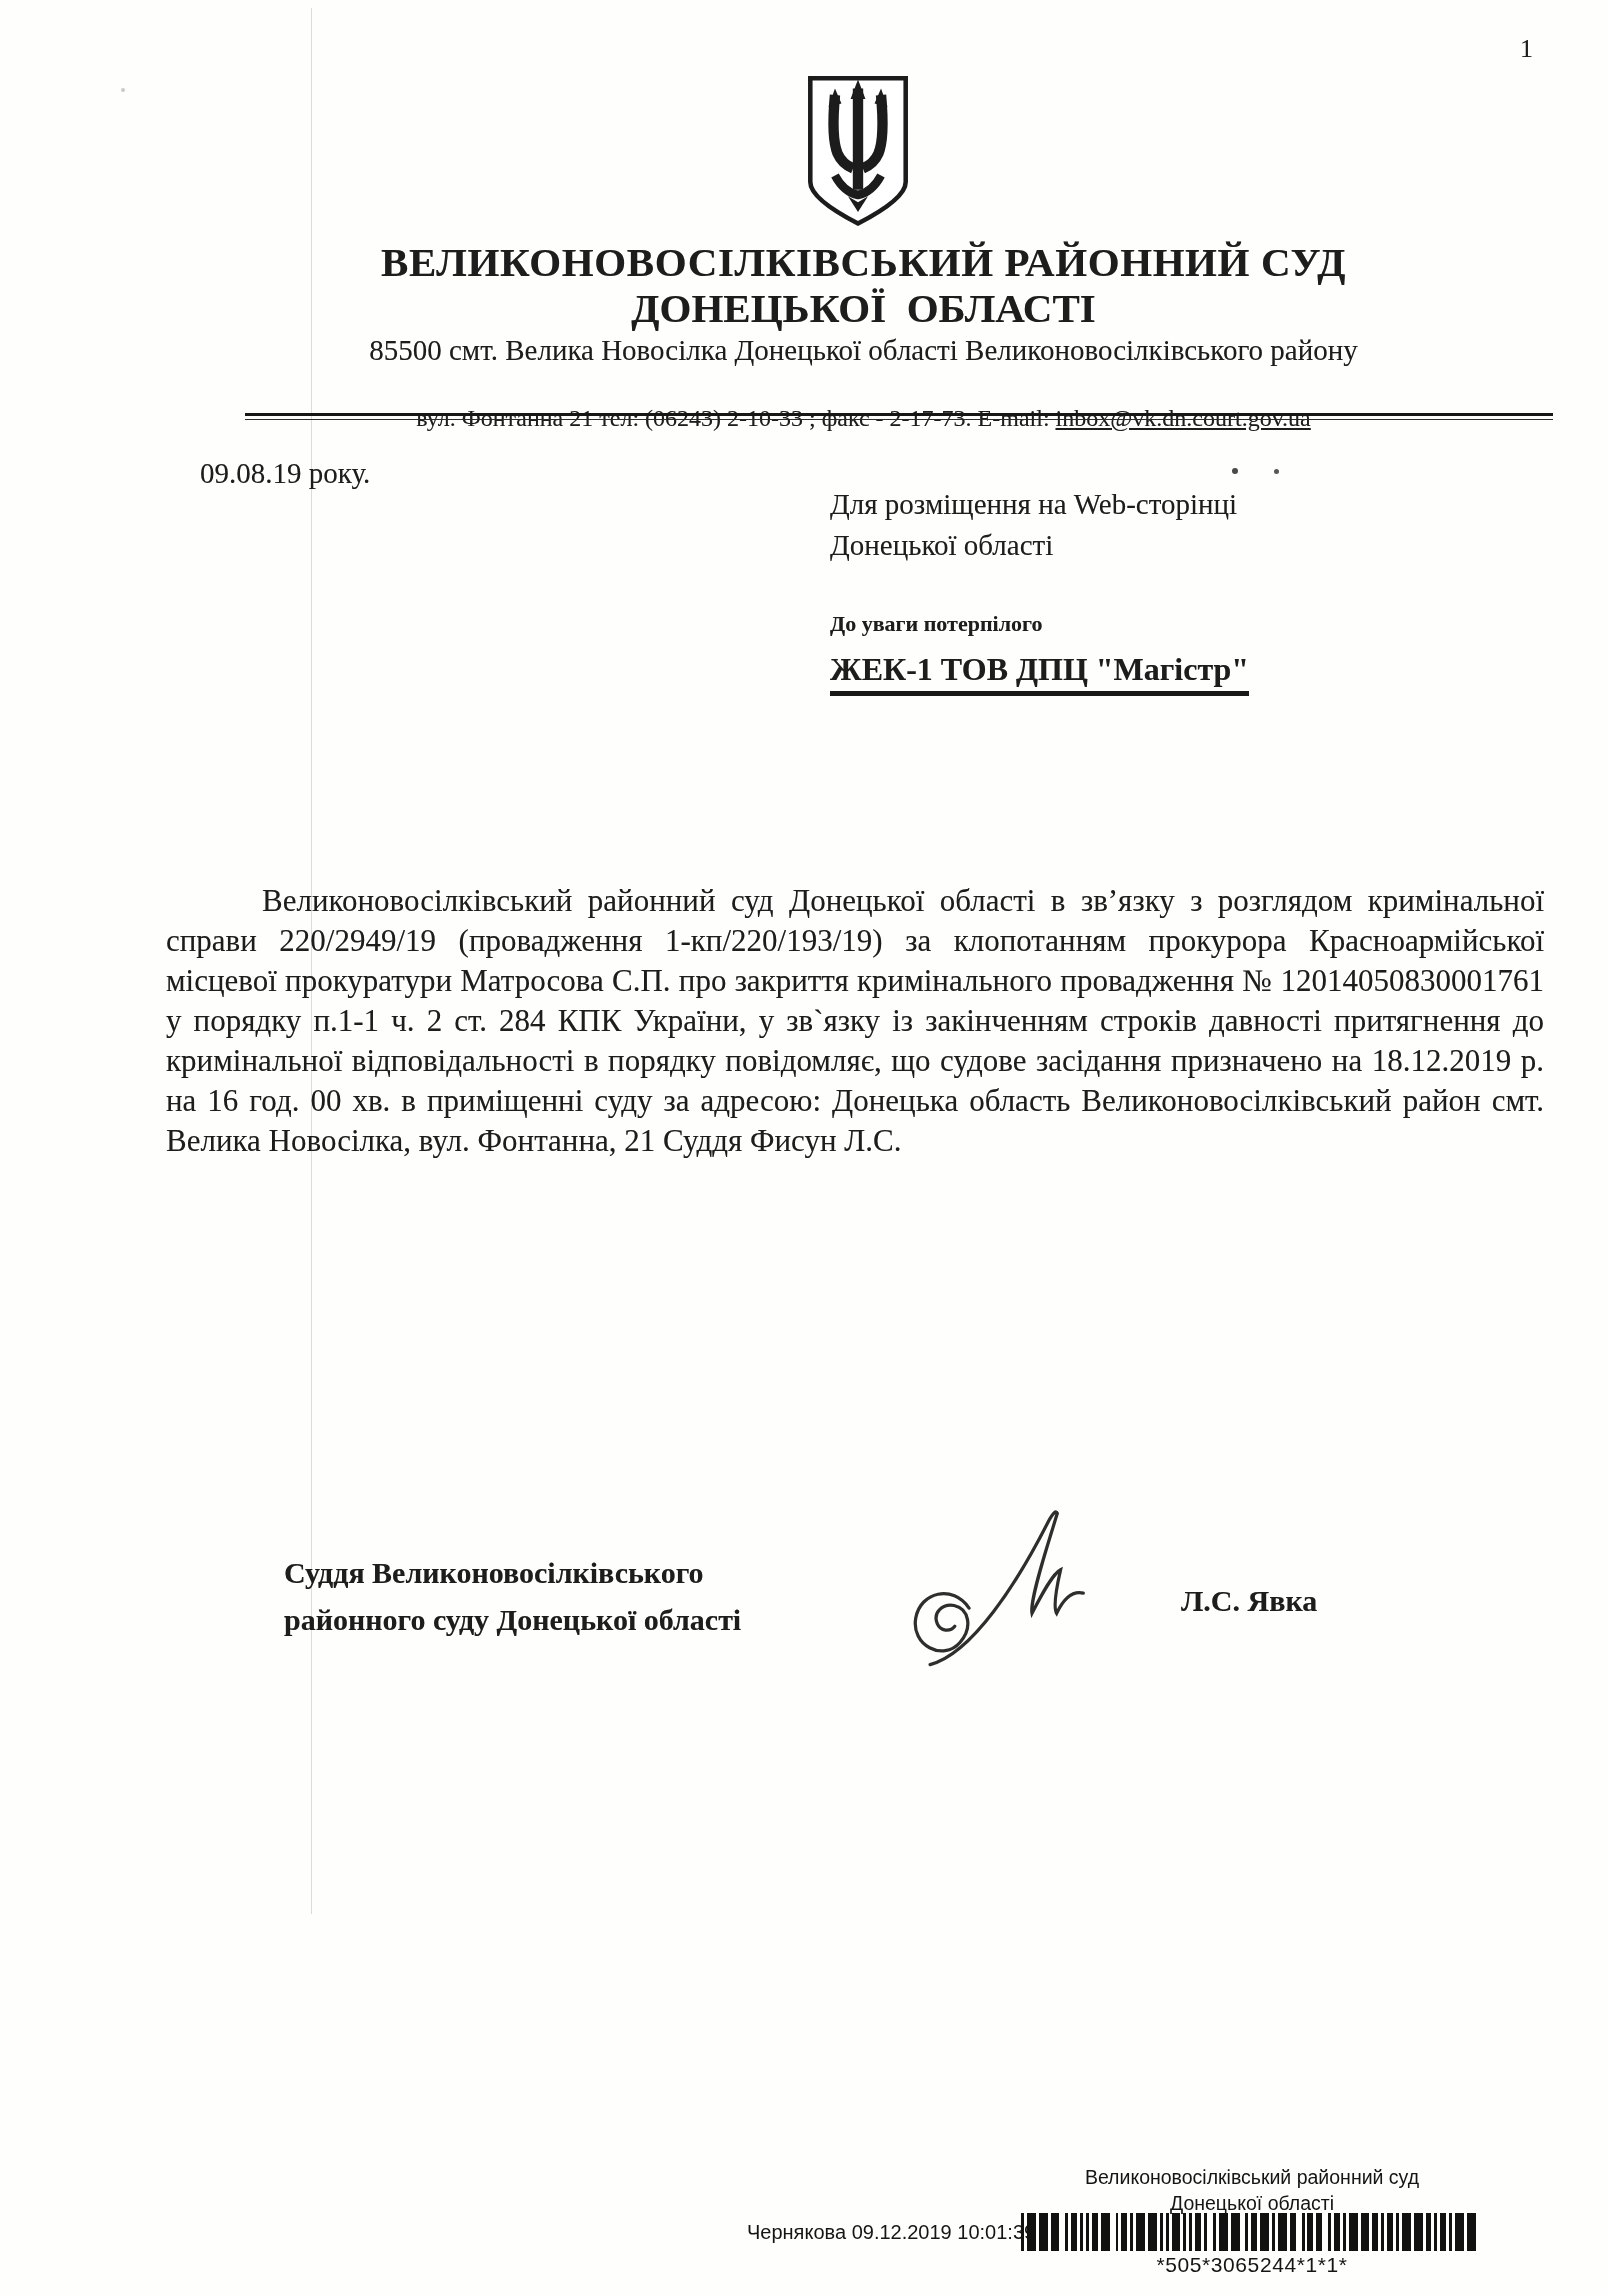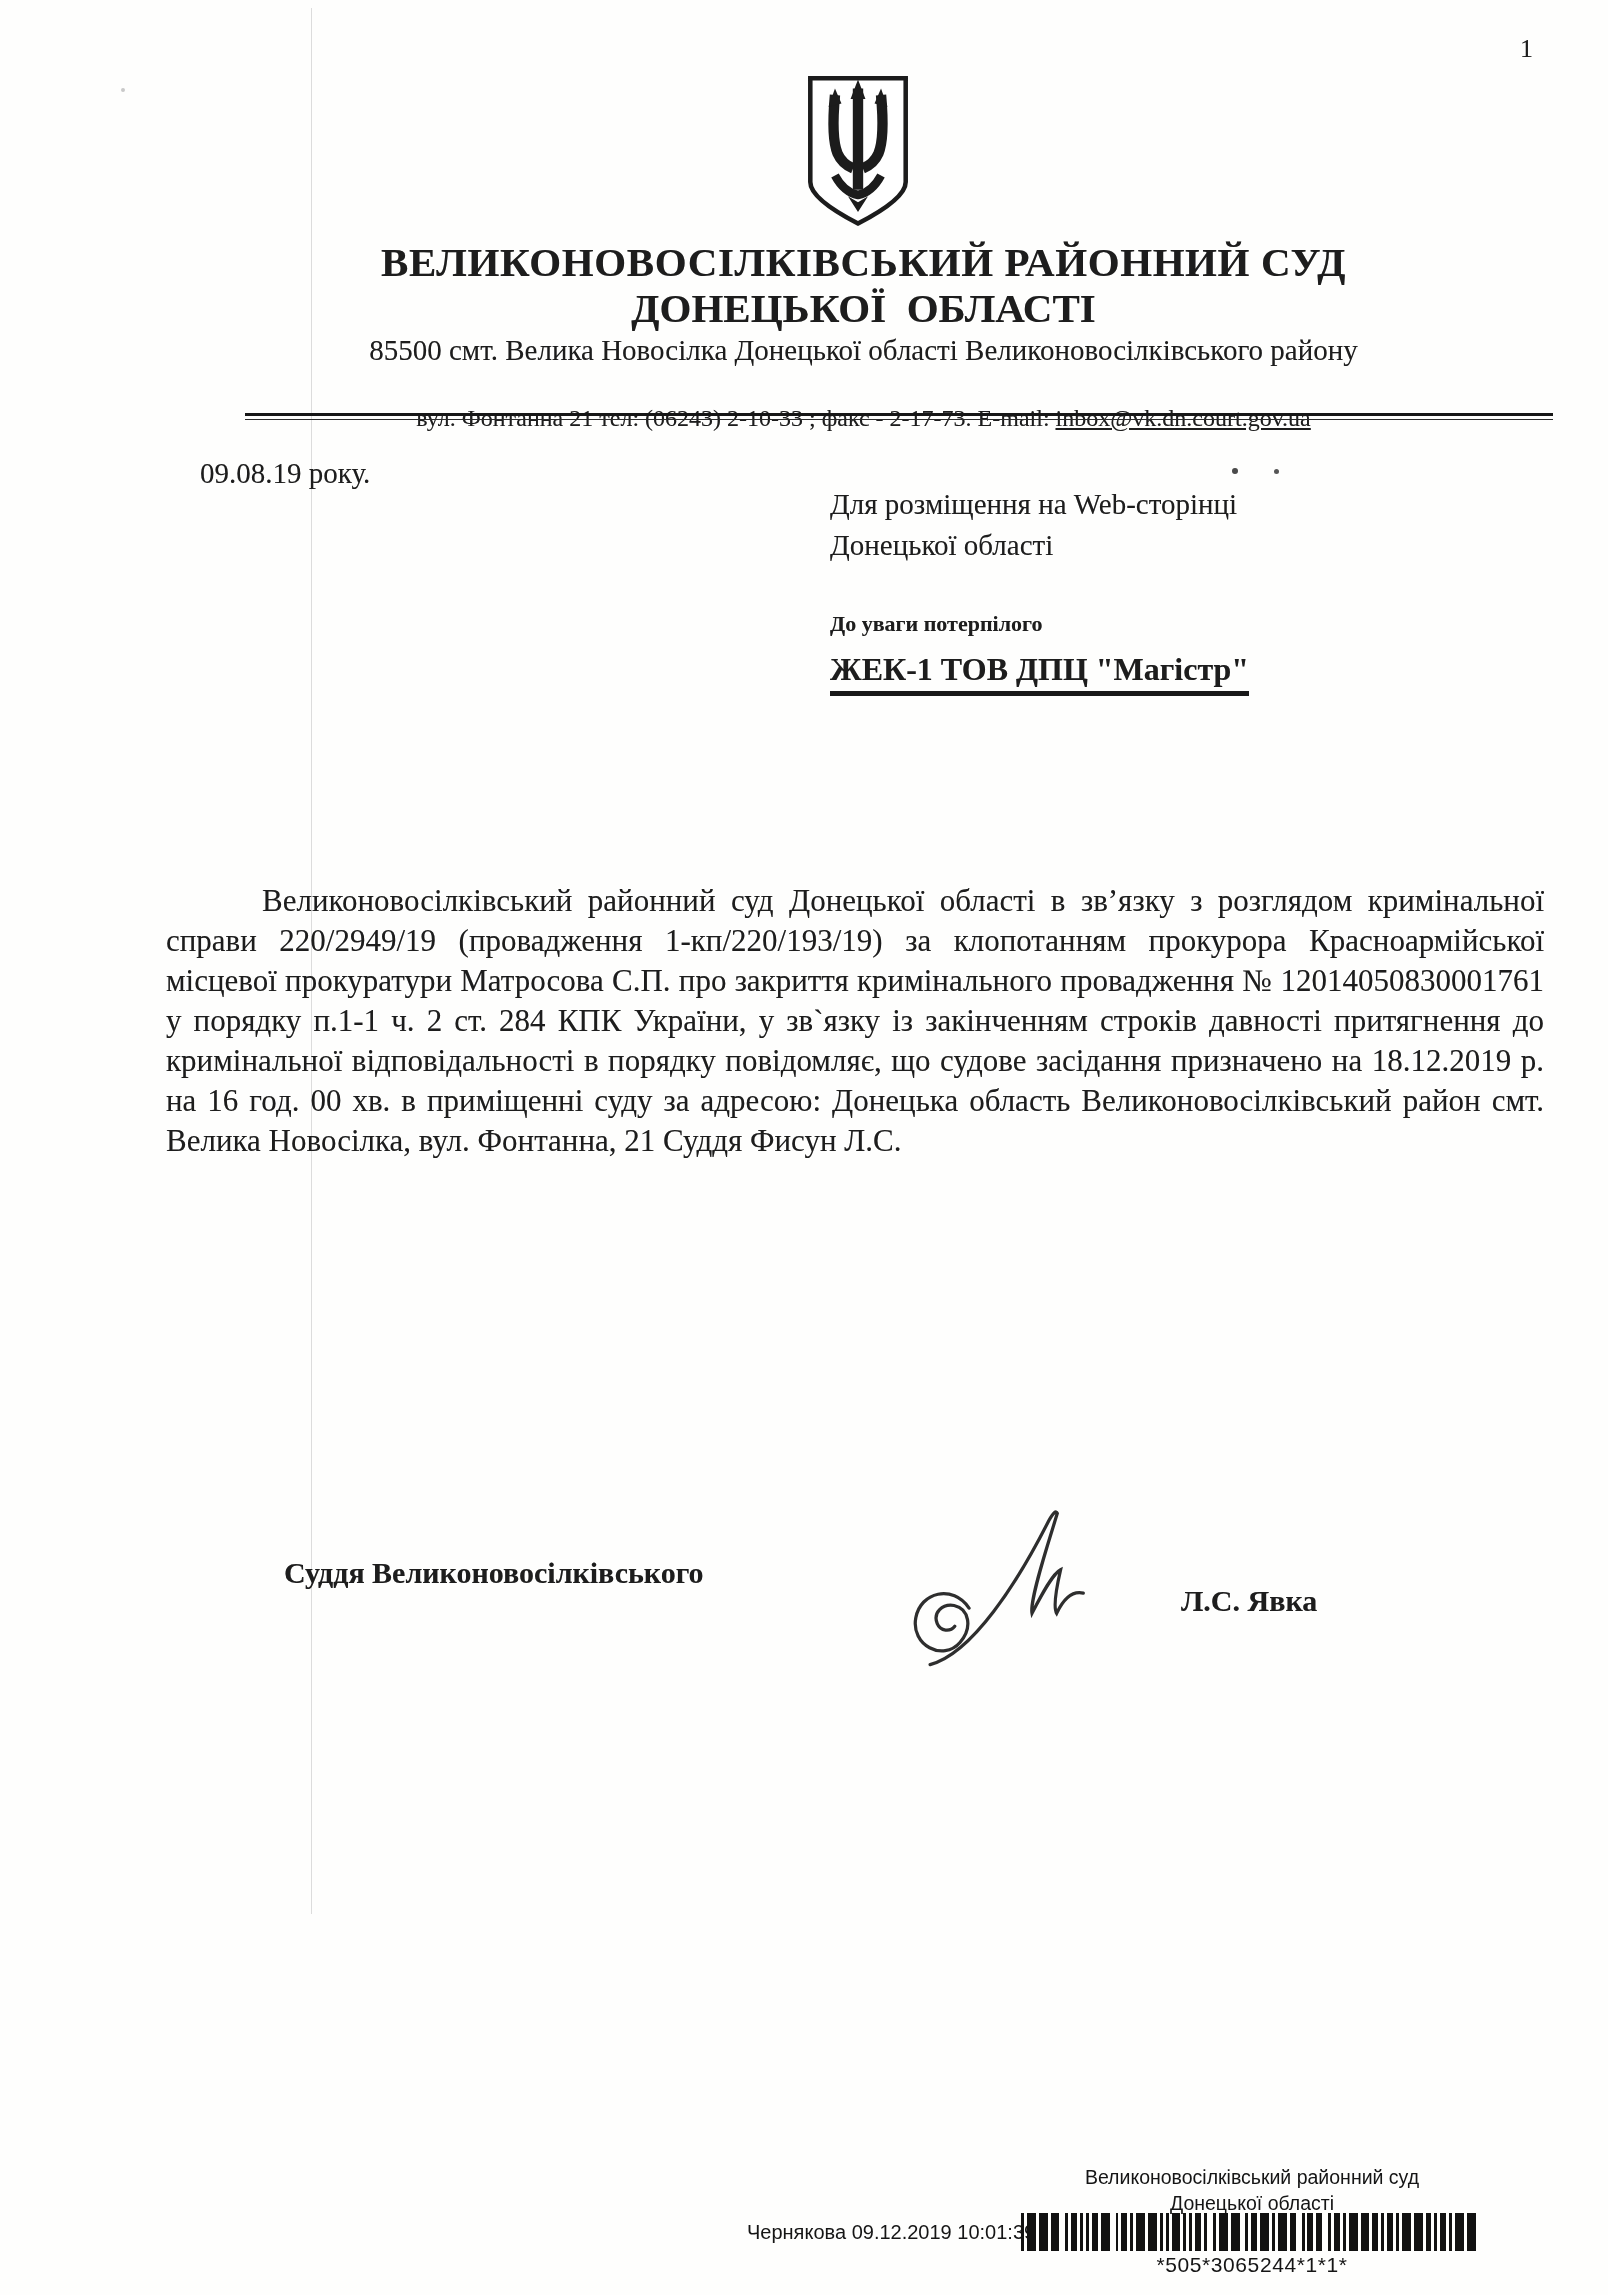--- a/index.html
+++ b/index.html
@@ -110,20 +110,21 @@
   <div class="att2">
     <span>ЖЕК-1 ТОВ ДПЦ "Магістр"</span>
   </div>
 
   <div class="bodytext">
     <p><span>Великоновосілківський районний суд Донецької області в зв’язку з розглядом кримінальної справи 220/2949/19 (провадження 1-кп/220/193/19) за клопотанням прокурора Красноармійської місцевої прокуратури Матросова С.П. про закриття кримінального провадження № 12014050830001761 у порядку п.1-1 ч. 2 ст. 284 КПК України, у зв`язку із закінченням строків давності притягнення до кримінальної відповідальності в порядку повідомляє, що судове засідання призначено на 18.12.2019 р. на 16 год. 00 хв. в приміщенні суду за адресою: Донецька область Великоновосілківський район смт. Велика Новосілка, вул. Фонтанна, 21 Суддя Фисун Л.С.</span></p>
   </div>
 
   <div class="sig-title">
     <div>Суддя Великоновосілківського</div>
+    <div>районного суду Донецької області</div>
   </div>
 
   <div class="sig-scrawl">
     <svg viewBox="0 0 340 285" xmlns="http://www.w3.org/2000/svg">
       <path d="M120 165 C95 128 45 140 38 180 C30 222 80 248 106 218 C126 195 120 166 97 161 C79 158 64 172 71 189 C76 201 91 202 98 193
                M60 252 C125 235 195 125 243 30 C250 18 254 14 256 19 C243 62 213 152 217 173 C233 142 249 112 261 106 C255 132 249 163 255 173 C265 152 279 138 296 142" fill="none" stroke="#2e2e2e" stroke-width="5" stroke-linecap="round"></path>
     </svg>
   </div>
 
   <div class="sig-name">Л.С. Явка</div>

